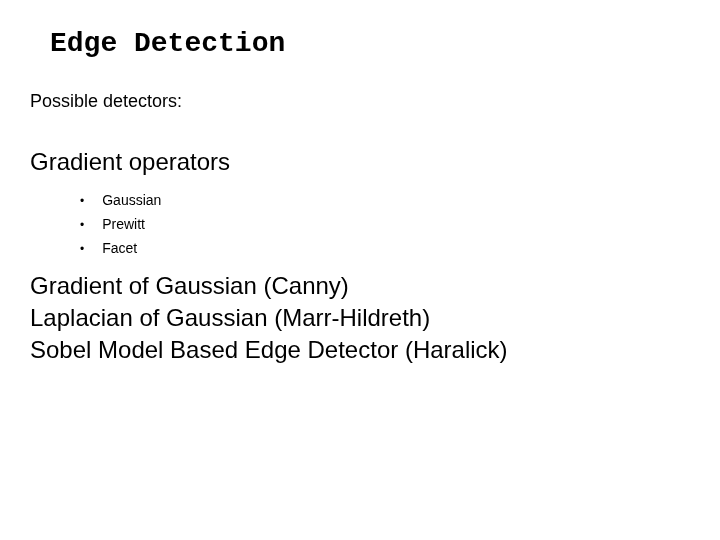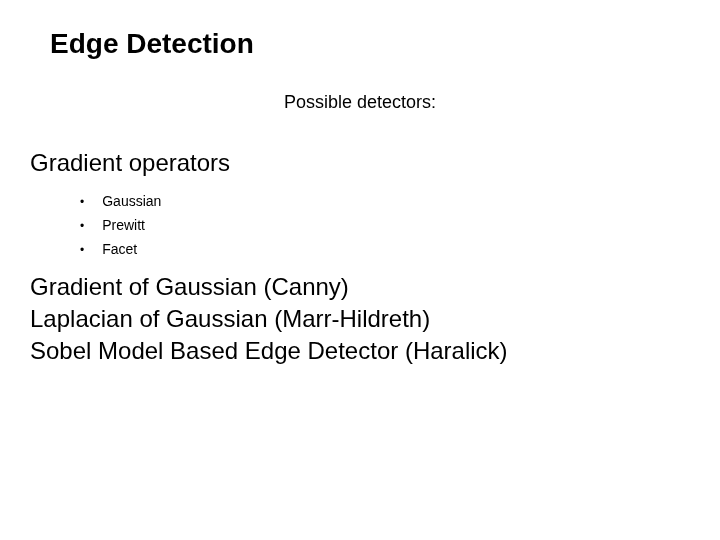--- a/index.html
+++ b/index.html
@@ -14,25 +14,25 @@
       font-family: Arial, Helvetica, sans-serif;
       color: #000000;
       padding: 20px 30px;
     }
     .title {
       font-size: 28px;
       font-weight: bold;
       margin-left: 20px;
       margin-top: 8px;
       margin-bottom: 32px;
+      font-family: Liberation Mono, monospace;
     }
     .section-label {
       font-size: 18px;
       margin-bottom: 36px;
-      text-align: center;
     }
     .subsection {
       font-size: 24px;
       margin-bottom: 16px;
     }
     .bullet-list {
       margin-left: 50px;
       margin-bottom: 16px;
     }
     .bullet-item {

